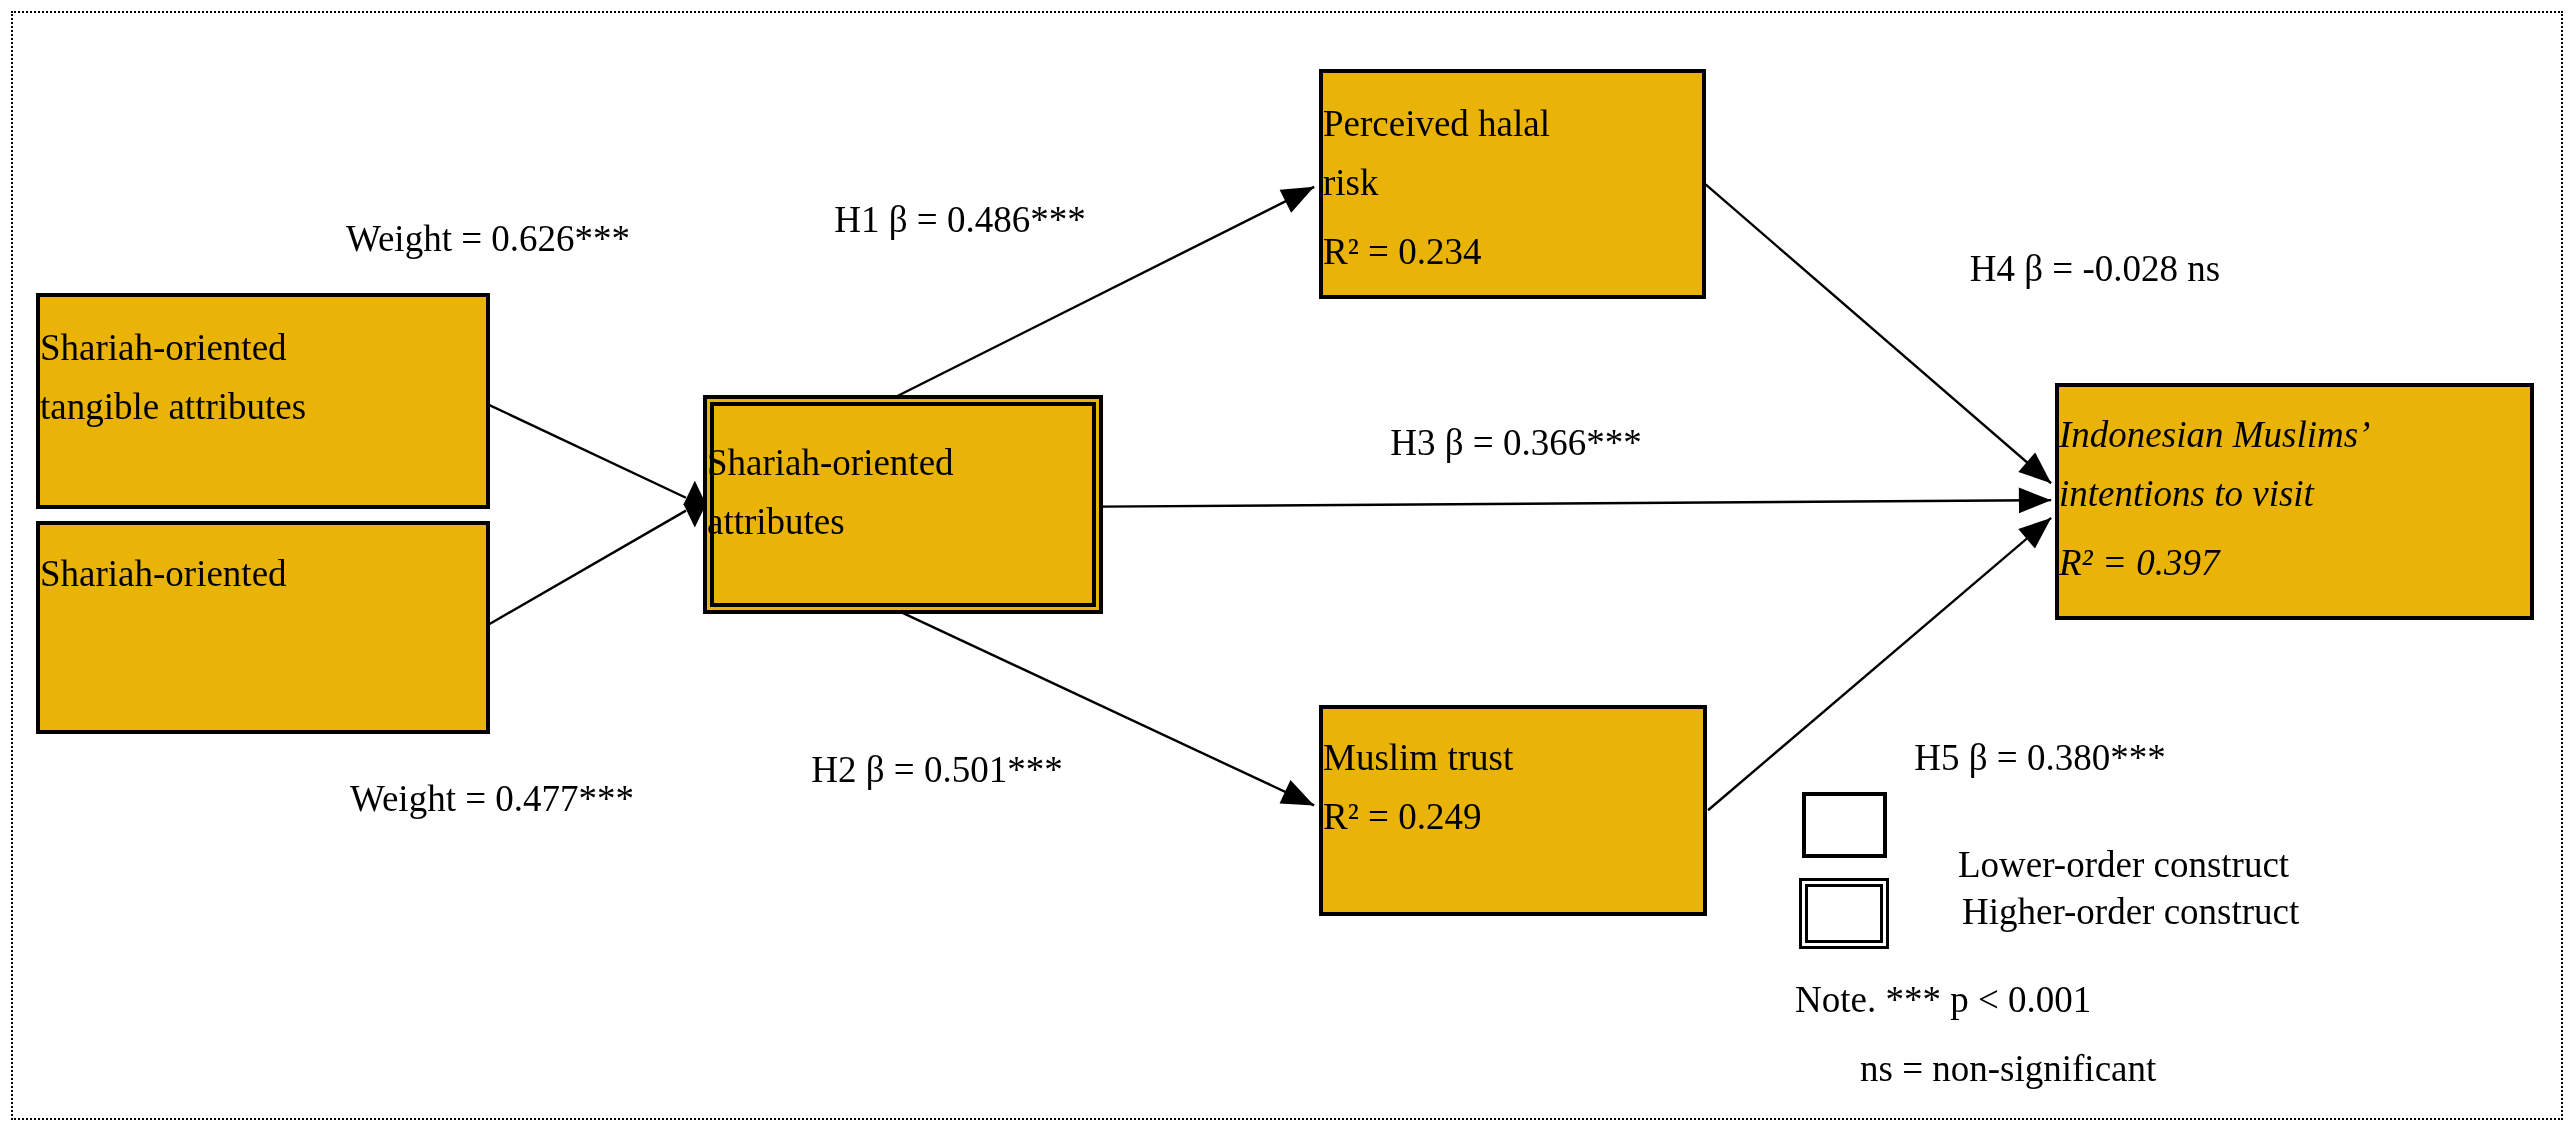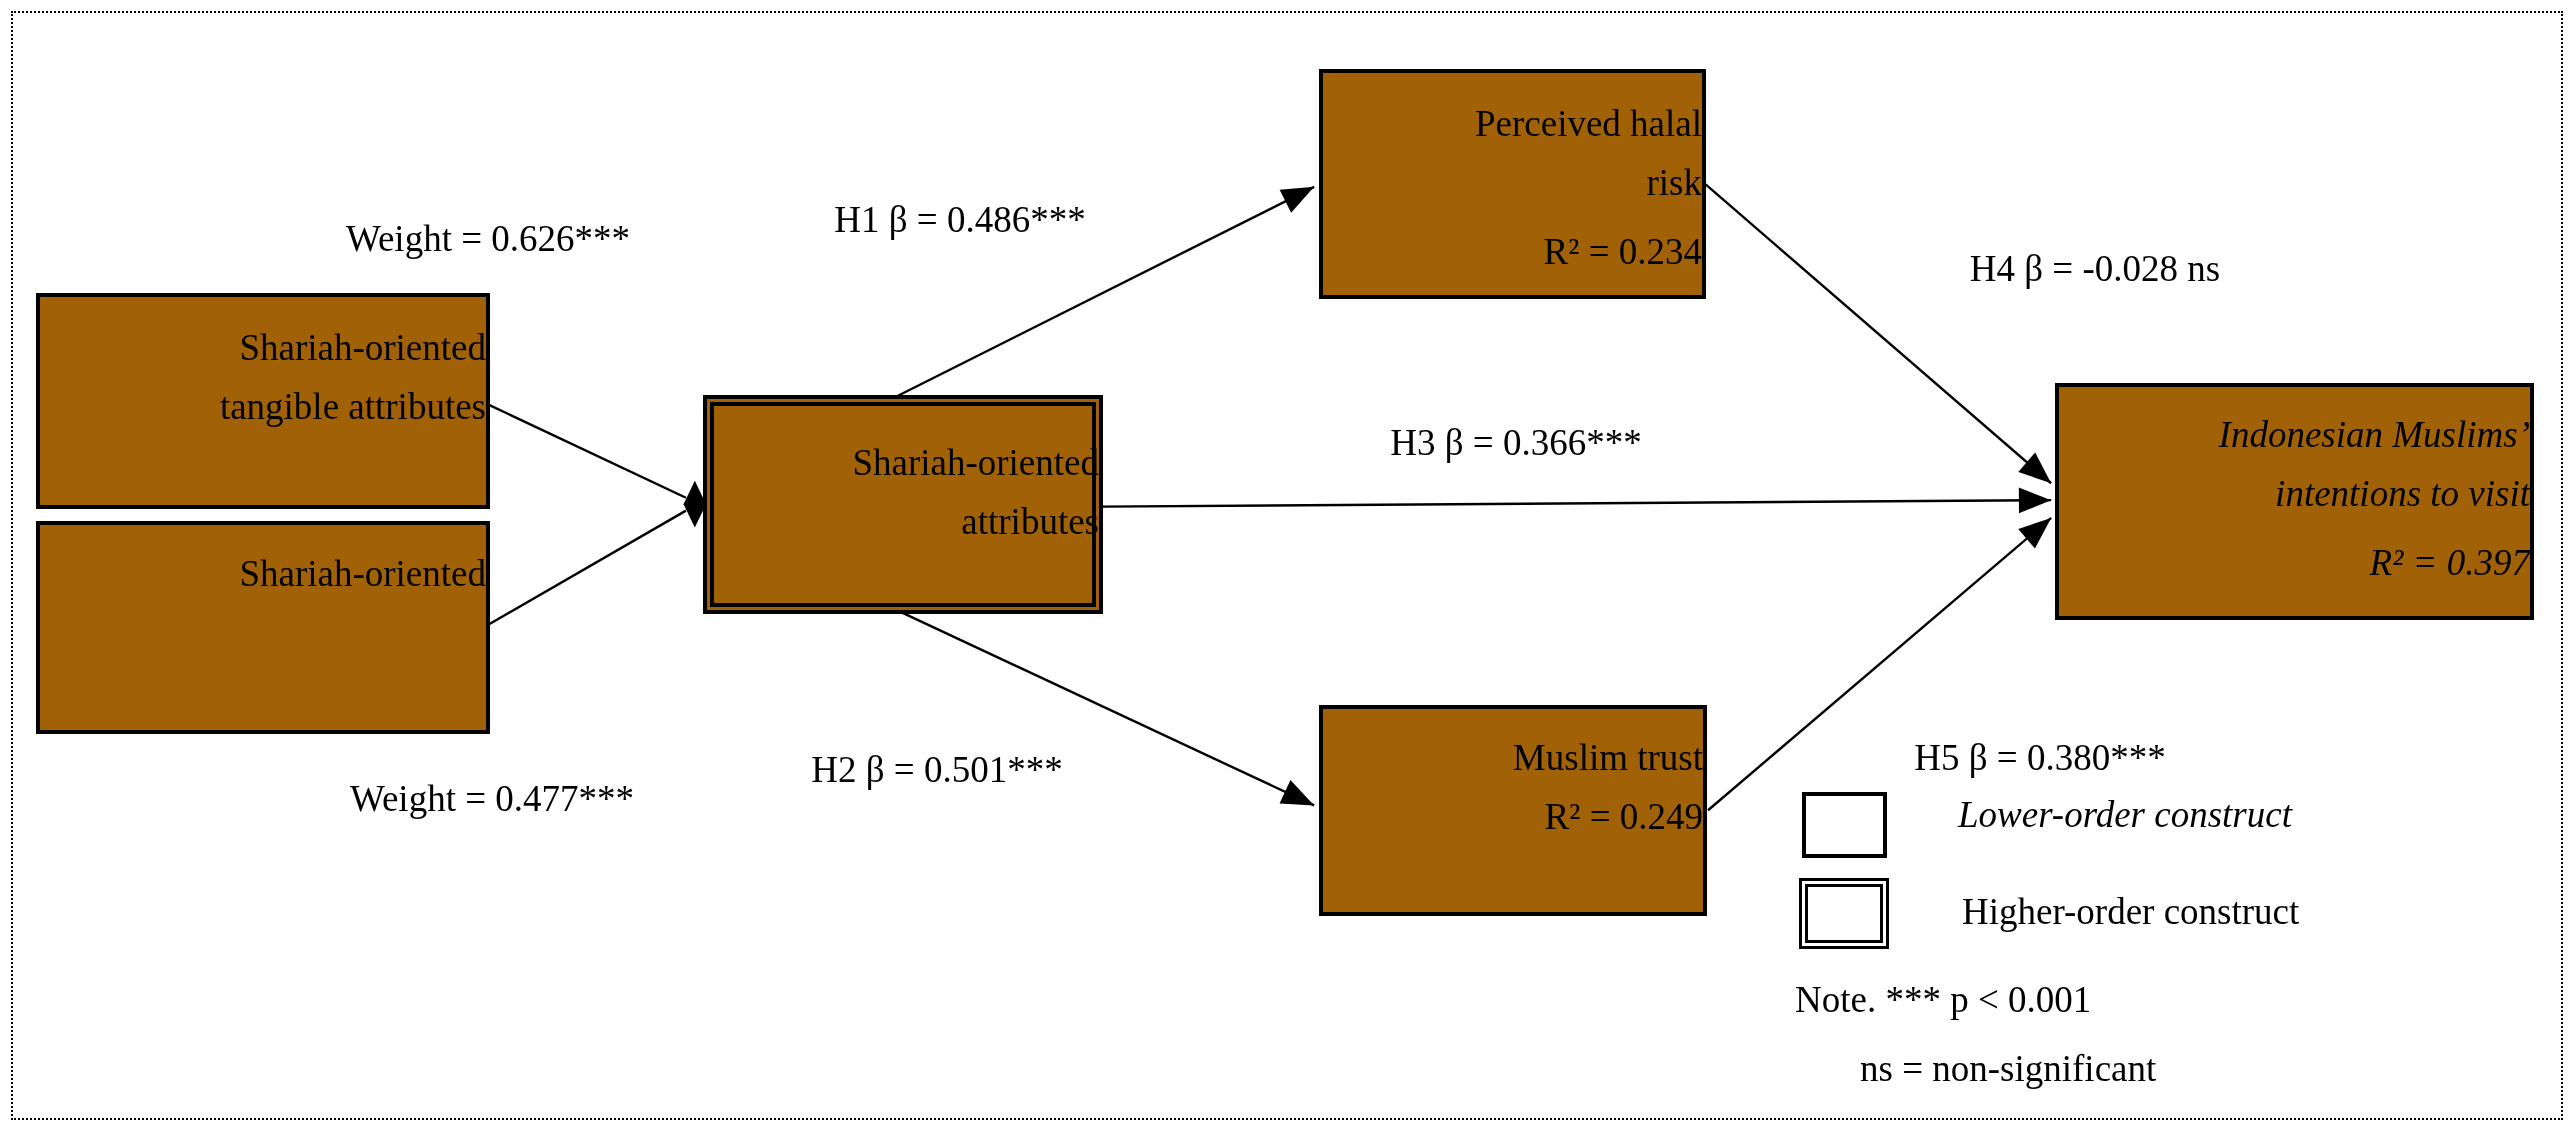--- a/index.html
+++ b/index.html
@@ -14,25 +14,25 @@
   #frame {
     position: absolute;
     left: 11.3px; top: 11.3px; right: 13px; bottom: 9.7px;
     border: 2.4px dotted #000000;
   }
   #arrow-layer { position: absolute; left: 0; top: 0; z-index: 1; }
   .box {
     position: absolute;
     box-sizing: border-box;
     border: 4.8px solid #000000;
-    background: #a16207;
+    background: #eab308;
     z-index: 2;
     display: flex;
     flex-direction: column;
-    align-items: flex-end;
+    align-items: flex-start;
     text-align: center;
     font-size: 37px;
     line-height: 59px;
   }
   .box.double { border-width: 4px; }
   .box.double::before {
     content: "";
     position: absolute;
     inset: 3.2px;
     border: 4px solid #000000;
@@ -73,21 +73,21 @@
   #lbl-weight-tan { left: 488px;  top: 238px; }
   #lbl-h1         { left: 960px; top: 219px; }
   #lbl-h3         { left: 1516px; top: 442px; }
   #lbl-h4         { left: 2095px; top: 268px; }
   #lbl-weight-int { left: 492px;  top: 798px; text-align: center; }
   #lbl-h2         { left: 937px; top: 769px; }
   #lbl-h5         { left: 2040px; top: 757px; }
   
   #legend-swatch-lower  { left: 1802px; top: 792px;  width: 85px; height: 66px; }
   #legend-swatch-higher { left: 1799px; top: 878px; width: 90px; height: 71px; }
-  #legend-lbl-lower  { left: 1958px; top: 814px; font-style: italic; }
+  #legend-lbl-lower  { left: 1958px; top: 864px; }
   #legend-lbl-higher { left: 1962px; top: 911px; }
   #note-1 { left: 1795px; top: 999px; }
   #note-2 { left: 1860px; top: 1068px; }
 </style>
 </head>
 <body>
 
 <div id="figure">
   <div id="frame"></div>
 

